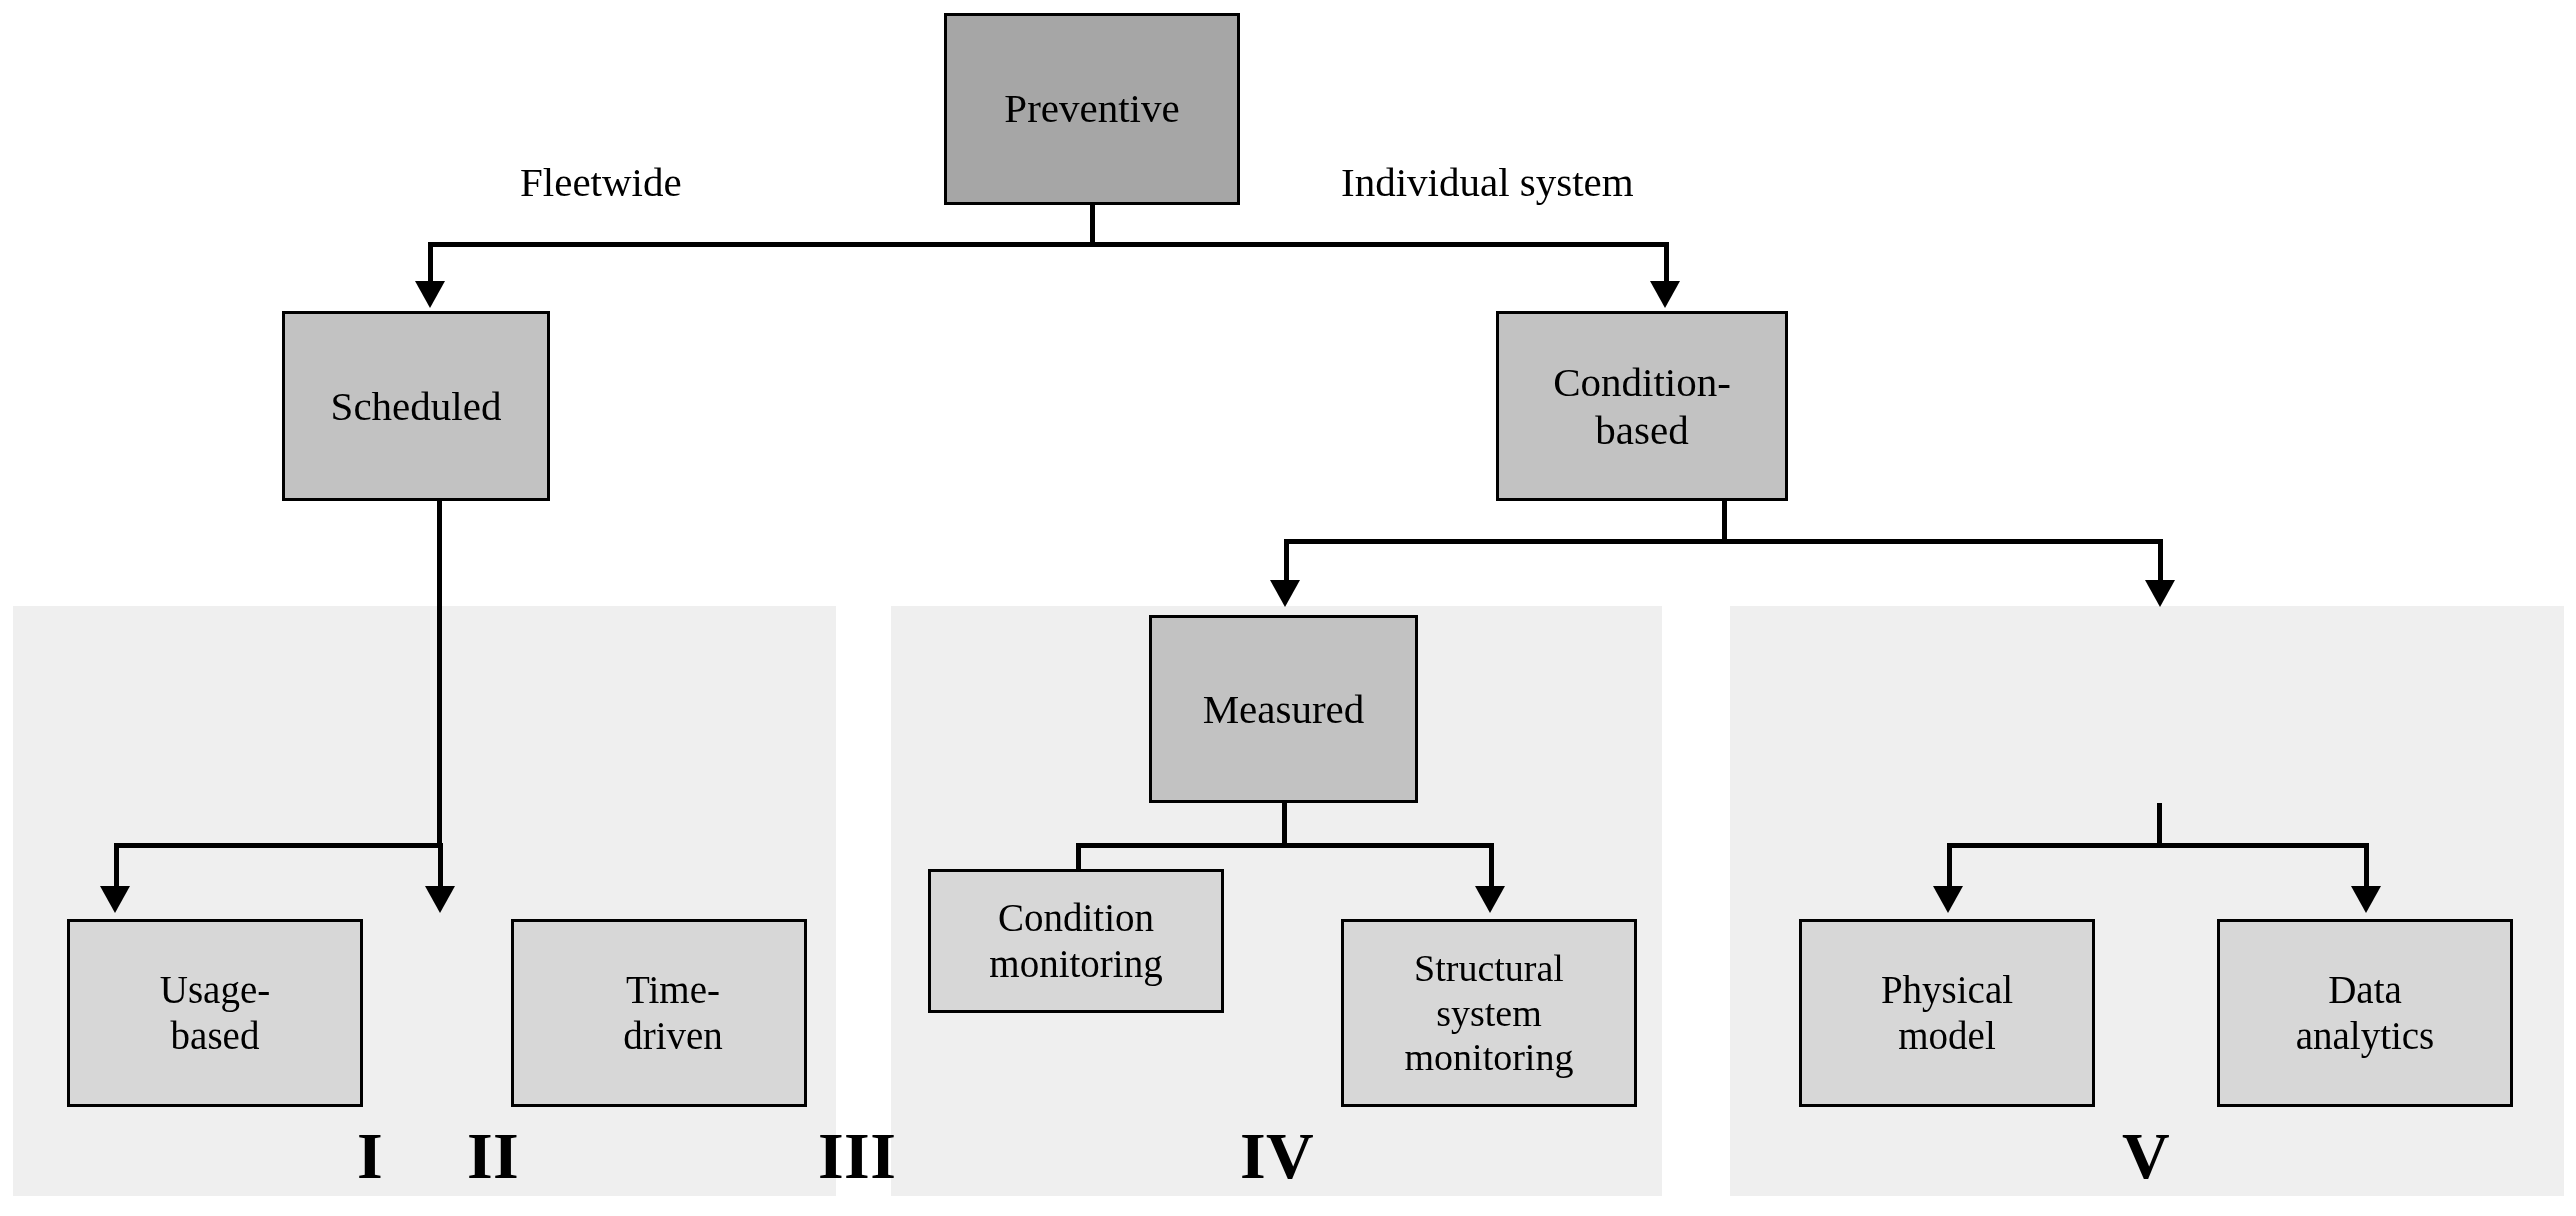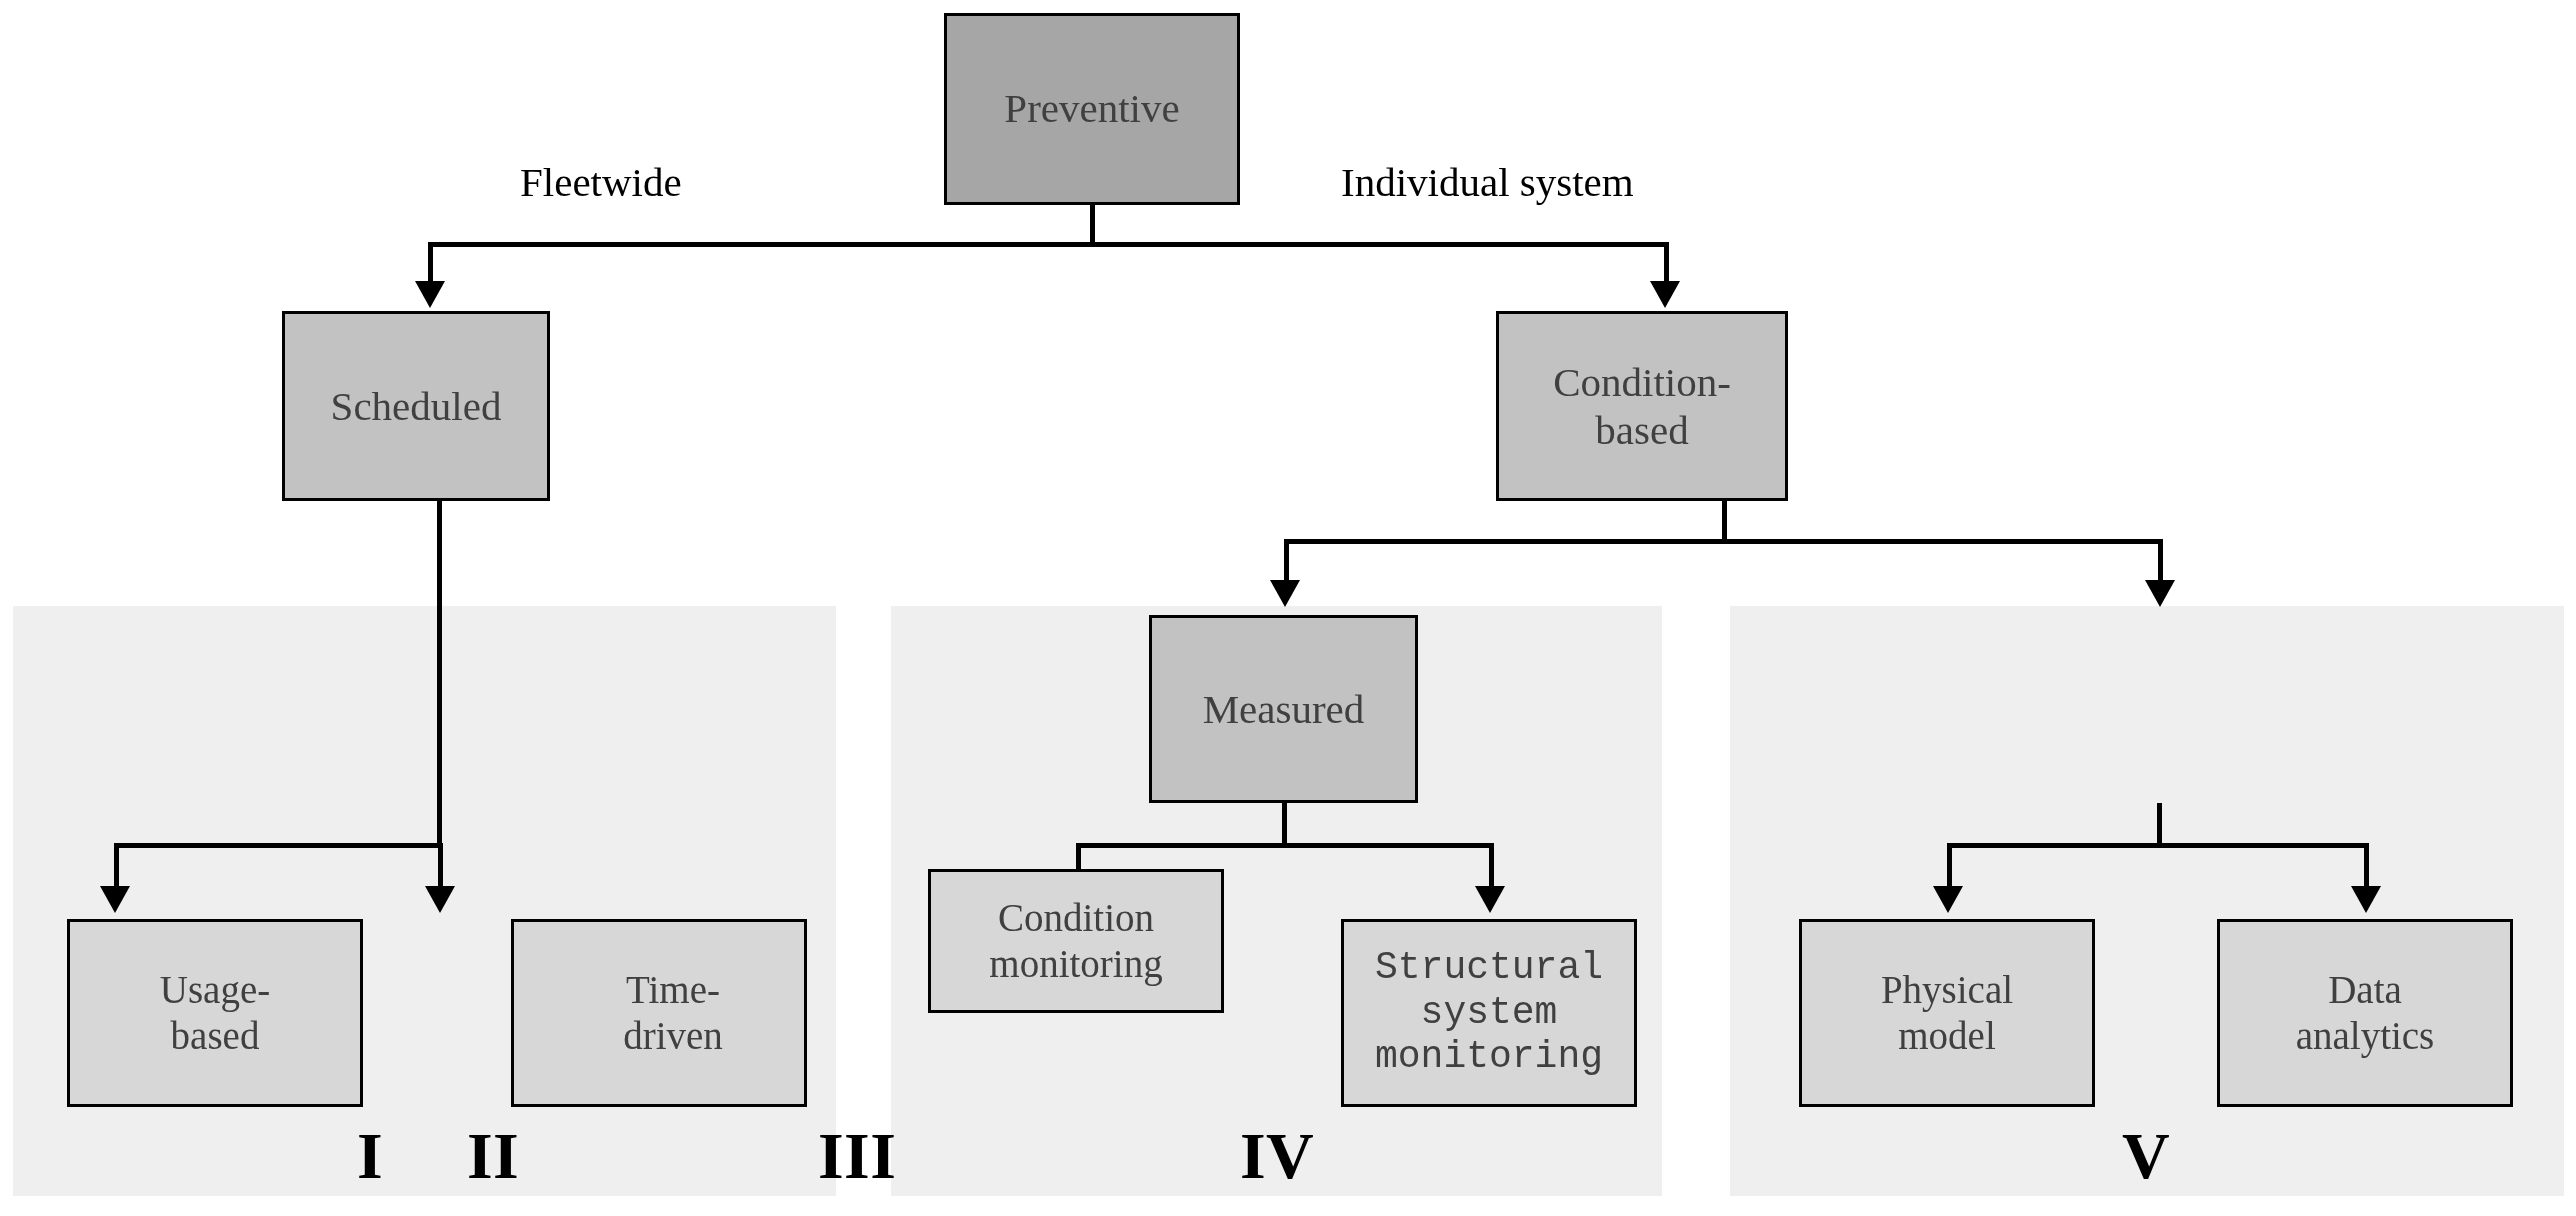--- a/index.html
+++ b/index.html
@@ -24,21 +24,21 @@
 
   
   .node {
     position: absolute;
     box-sizing: border-box;
     border: 3.6px solid #000000;
     display: flex;
     align-items: center;
     justify-content: center;
     text-align: center;
-    color: #404040;
+    color: #000000;
     line-height: 1.18;
   }
   .node .lbl {
     display: block;
     width: 100%;
     padding: 0 5.4px;
     box-sizing: border-box;
   }
   .lvl1 { background: #a6a6a6; font-size: 41px; }
   .lvl2 { background: #c2c2c2; font-size: 41px; }
@@ -162,21 +162,21 @@
     </span>
   </div>
 
   <div class="node leaf" style="left:928px; top:869px; width:296px; height:144px;">
     <span class="lbl">
       <span>Condition</span><br>
       <span>monitoring</span>
     </span>
   </div>
 
-  <div class="node leaf" style="left:1341px; top:919px; width:296px; height:188px; font-size:38px;font-family:Liberation Mono, monospace;">
+  <div class="node leaf" style="left:1341px; top:919px; width:296px; height:188px; font-size:38px;">
     <span class="lbl">
       <span>Structural</span><br>
       <span>system</span><br>
       <span>monitoring</span>
     </span>
   </div>
 
   <div class="node leaf" style="left:1799px; top:919px; width:296px; height:188px;">
     <span class="lbl">
       <span>Physical</span><br>

